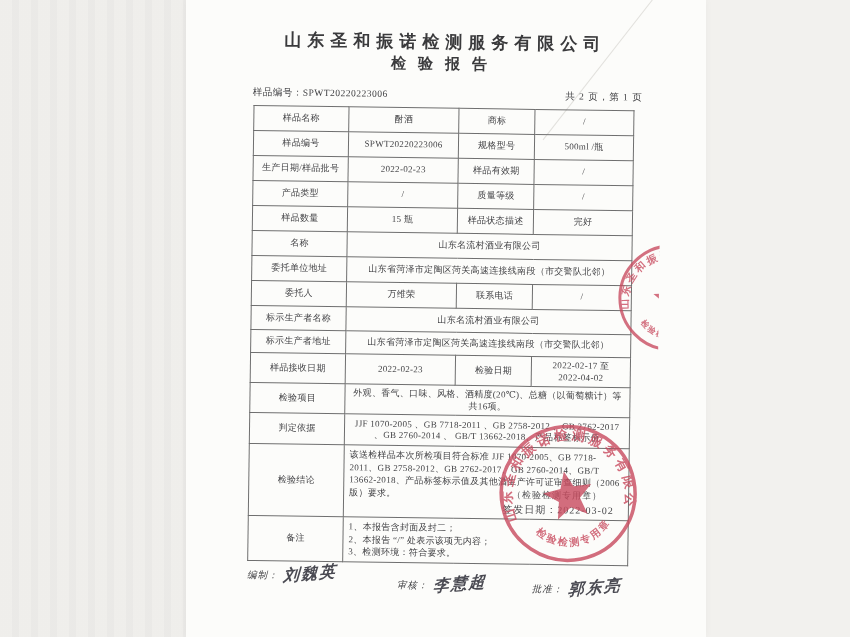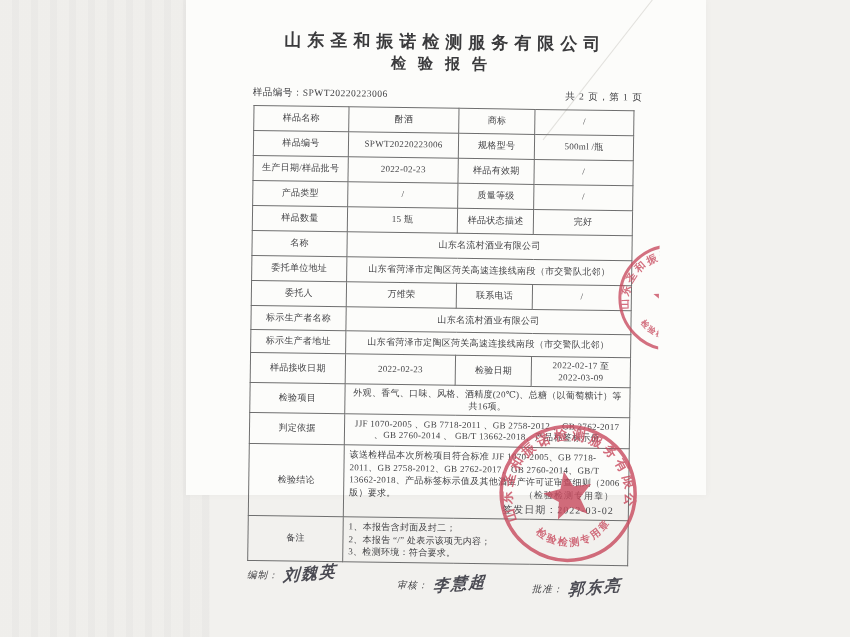--- a/index.html
+++ b/index.html
@@ -8,21 +8,21 @@
     background:#f2f1ee;
     font-family:"Liberation Serif","DejaVu Serif",serif;
     color:#3e3e41;
   }
   .scan-streaks{
     position:absolute;left:0;top:0;width:210px;height:637px;
     background:repeating-linear-gradient(90deg,
       rgba(0,0,0,0.010) 0 12px, rgba(0,0,0,0.030) 12px 19px);
   }
   .paper{
-    position:absolute;left:186px;top:0;width:520px;height:495px;
+    position:absolute;left:186px;top:0;width:520px;height:637px;
     background:#fcfcfa;
     box-shadow:0 0 8px rgba(0,0,0,0.04);
   }
   .paper-crease{
     position:absolute;left:415px;top:-30px;width:1px;height:190px;
     background:#e2e1dd;transform:rotate(38deg);
   }
   .content{
     position:absolute;left:0;top:0;width:520px;height:637px;
     transform:rotate(0.8deg);transform-origin:70px 0;
@@ -53,21 +53,21 @@
     border:0.9px solid #6f6f6f;
     padding:1px 5px;text-align:center;vertical-align:middle;
     overflow:hidden;line-height:11.5px;letter-spacing:0.3px;
   }
   td.lbl{letter-spacing:0.8px;}
   td.left{text-align:left;}
   .col1{width:25%;}.col2{width:29%;}.col3{width:20%;}.col4{width:26%;}
   .concl-cell{position:relative;vertical-align:top !important;text-align:left !important;}
   .concl-body{display:block;padding-top:2px;line-height:12.5px;}
   .concl-stampnote{
-    position:absolute;right:14px;bottom:18px;font-size:9px;color:#4c4c4f;letter-spacing:1px;margin-left:20px;
+    position:absolute;right:26px;bottom:18px;font-size:9px;color:#4c4c4f;letter-spacing:1px;margin-left:20px;
   }
   .concl-signdate{
     position:absolute;right:14px;bottom:4px;font-size:10px;color:#4c4c4f;letter-spacing:1px;
   }
   .remark-line{display:block;text-align:left;line-height:12.5px;}
   .footer-sign{
     position:absolute;top:563px;left:69px;width:400px;height:40px;font-size:9.5px;
   }
   .sig-group{position:absolute;display:flex;align-items:flex-start;}
   .sig-label{letter-spacing:1px;padding-top:6px;font-style:italic;}
@@ -161,21 +161,21 @@
       <tr style="height:23px;">
         <td class="lbl">标示生产者地址</td>
         <td colspan="3">山东省菏泽市定陶区菏关高速连接线南段（市交警队北邻）</td>
       </tr>
       <tr style="height:30px;">
         <td class="lbl">样品接收日期</td>
         <td>2022-02-23</td>
         <td class="lbl">检验日期</td>
         <td>
           <div>2022-02-17 至</div>
-          <div>2022-03-09</div>
+          <div>2022-04-02</div>
         </td>
       </tr>
       <tr style="height:30px;">
         <td class="lbl">检验项目</td>
         <td colspan="3" class="left">外观、香气、口味、风格、酒精度(20℃)、总糖（以葡萄糖计）等共16项。</td>
       </tr>
       <tr style="height:31px;">
         <td class="lbl">判定依据</td>
         <td colspan="3" class="left">JJF 1070-2005 、GB 7718-2011 、GB 2758-2012 、GB 2762-2017 、GB 2760-2014 、 GB/T 13662-2018、产品标签标示值</td>
       </tr>

